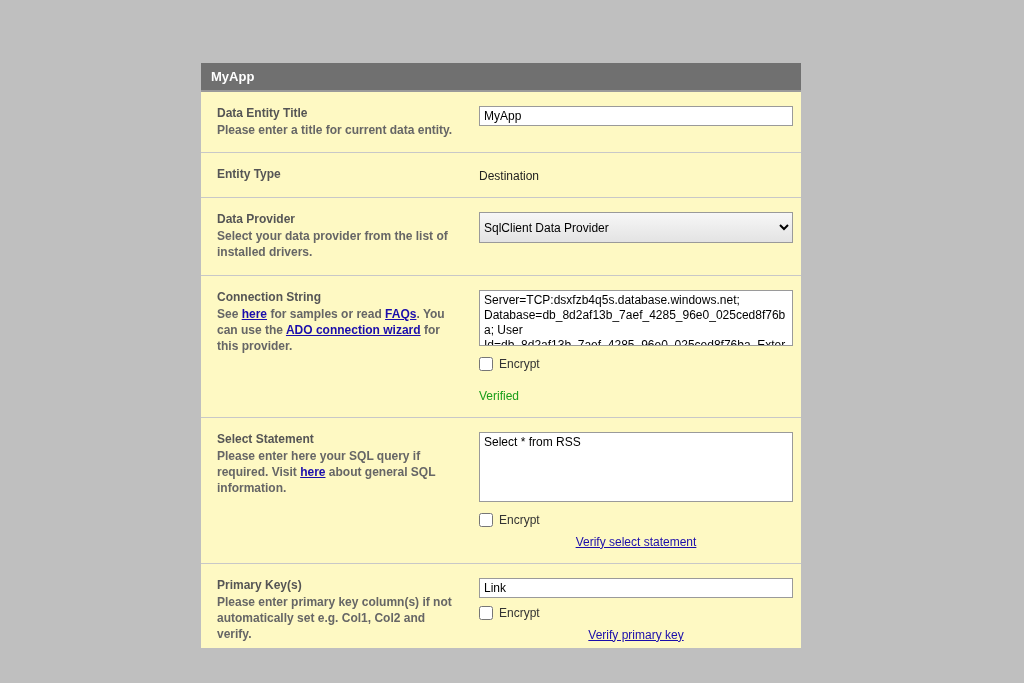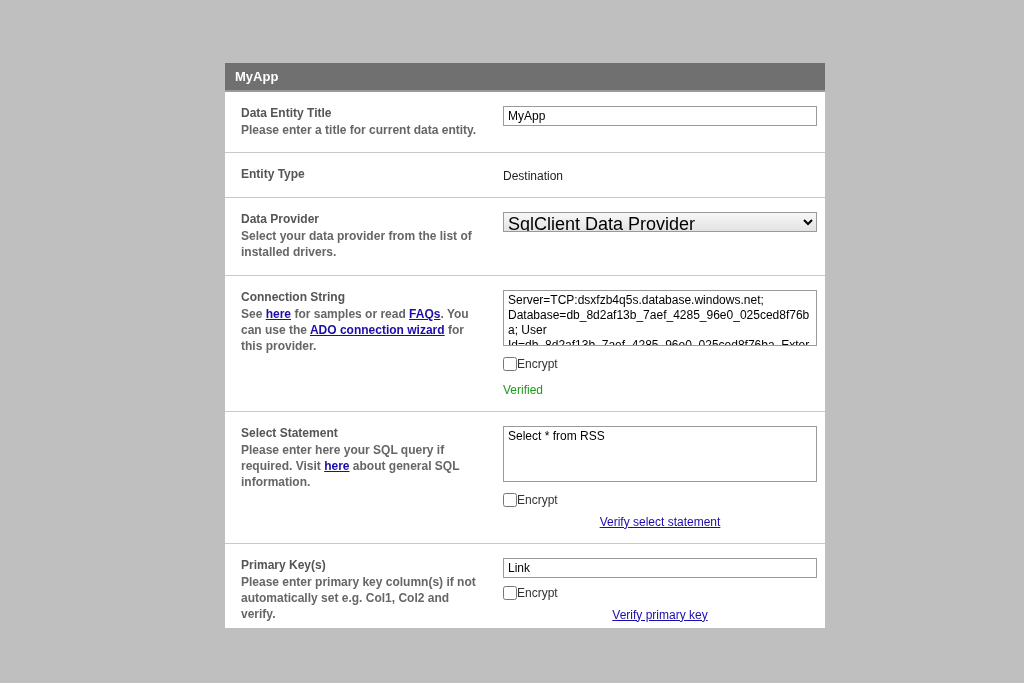--- a/index.html
+++ b/index.html
@@ -7,24 +7,24 @@
     background: #bfbfbf;
     font-family: Arial, Helvetica, sans-serif;
     font-size: 12px;
     color: #333;
     width: 1024px;
     height: 683px;
     overflow: hidden;
   }
   .panel {
     position: absolute;
-    left: 225px;
+    left: 201px;
     top: 63px;
     width: 600px;
-    background: #ffffff;
+    background: #fef9c3;
   }
   .titlebar {
     background: #707070;
     color: #fff;
     font-weight: bold;
     font-size: 13px;
     padding: 6px 10px;
     border-bottom: 2px solid #9a9a9a;
   }
   .section {
@@ -63,46 +63,47 @@
   input[type="text"].field {
     width: 100%;
     border: 1px solid #9a9a9a;
     padding: 2px 4px;
     font-size: 12px;
     height: 20px;
   }
   select.field {
     width: 100%;
     border: 1px solid #9a9a9a;
-    font-size: 18px;
-    height: 20px;
+    font-size: 12px;
+    height: 31px;
     background: linear-gradient(#f7f7f7,#e3e3e3);
   }
   textarea.field {
     width: 100%;
     border: 1px solid #9a9a9a;
     padding: 2px 4px;
     font-size: 12px;
     font-family: Arial, Helvetica, sans-serif;
     resize: none;
     overflow-y: scroll;
     line-height: 1.25;
   }
   .check-row {
     display: flex;
     align-items: flex-start;
+    gap: 6px;
     margin-top: 8px;
   }
   .check-row input[type="checkbox"] {
     width: 14px;
     height: 14px;
   }
   .verified {
     color: #1a9e1a;
-    margin-top: 12px;
+    margin-top: 18px;
   }
   .linkrow {
     margin-top: 8px;
     text-align: center;
   }
 </style>
 </head>
 <body>
 
 <div class="panel">
@@ -158,21 +159,21 @@
   </div>
 
   <div class="section">
     <div class="left">
       <div class="label">Select Statement</div>
       <div class="desc">
         <span>Please enter here your SQL query if required. Visit </span><a>here</a><span> about general SQL information.</span>
       </div>
     </div>
     <div class="right">
-      <textarea class="field" rows="4" style="height: 56px;">Select * from RSS</textarea>
+      <textarea class="field" rows="4" style="height: 70px;">Select * from RSS</textarea>
       <div class="check-row">
         <input type="checkbox" style="">
         <span>Encrypt</span>
       </div>
       <div class="linkrow">
         <a class="link">Verify select statement</a>
       </div>
     </div>
   </div>
 

